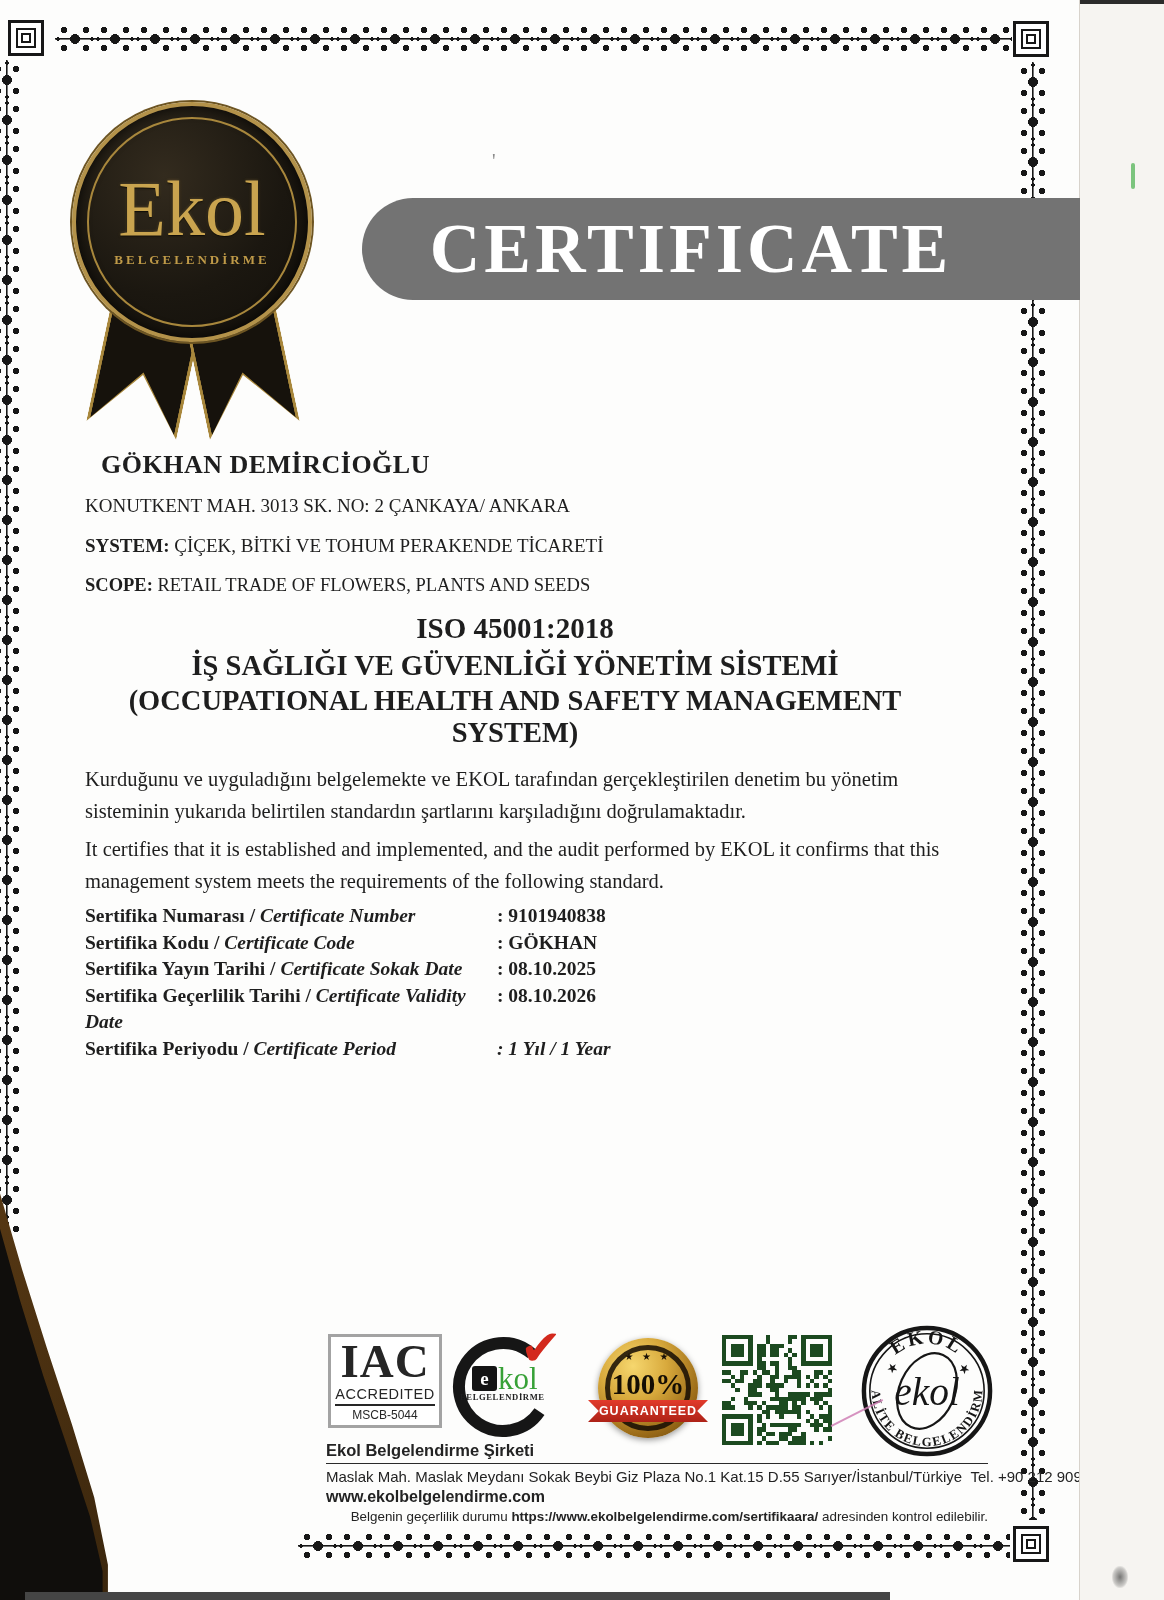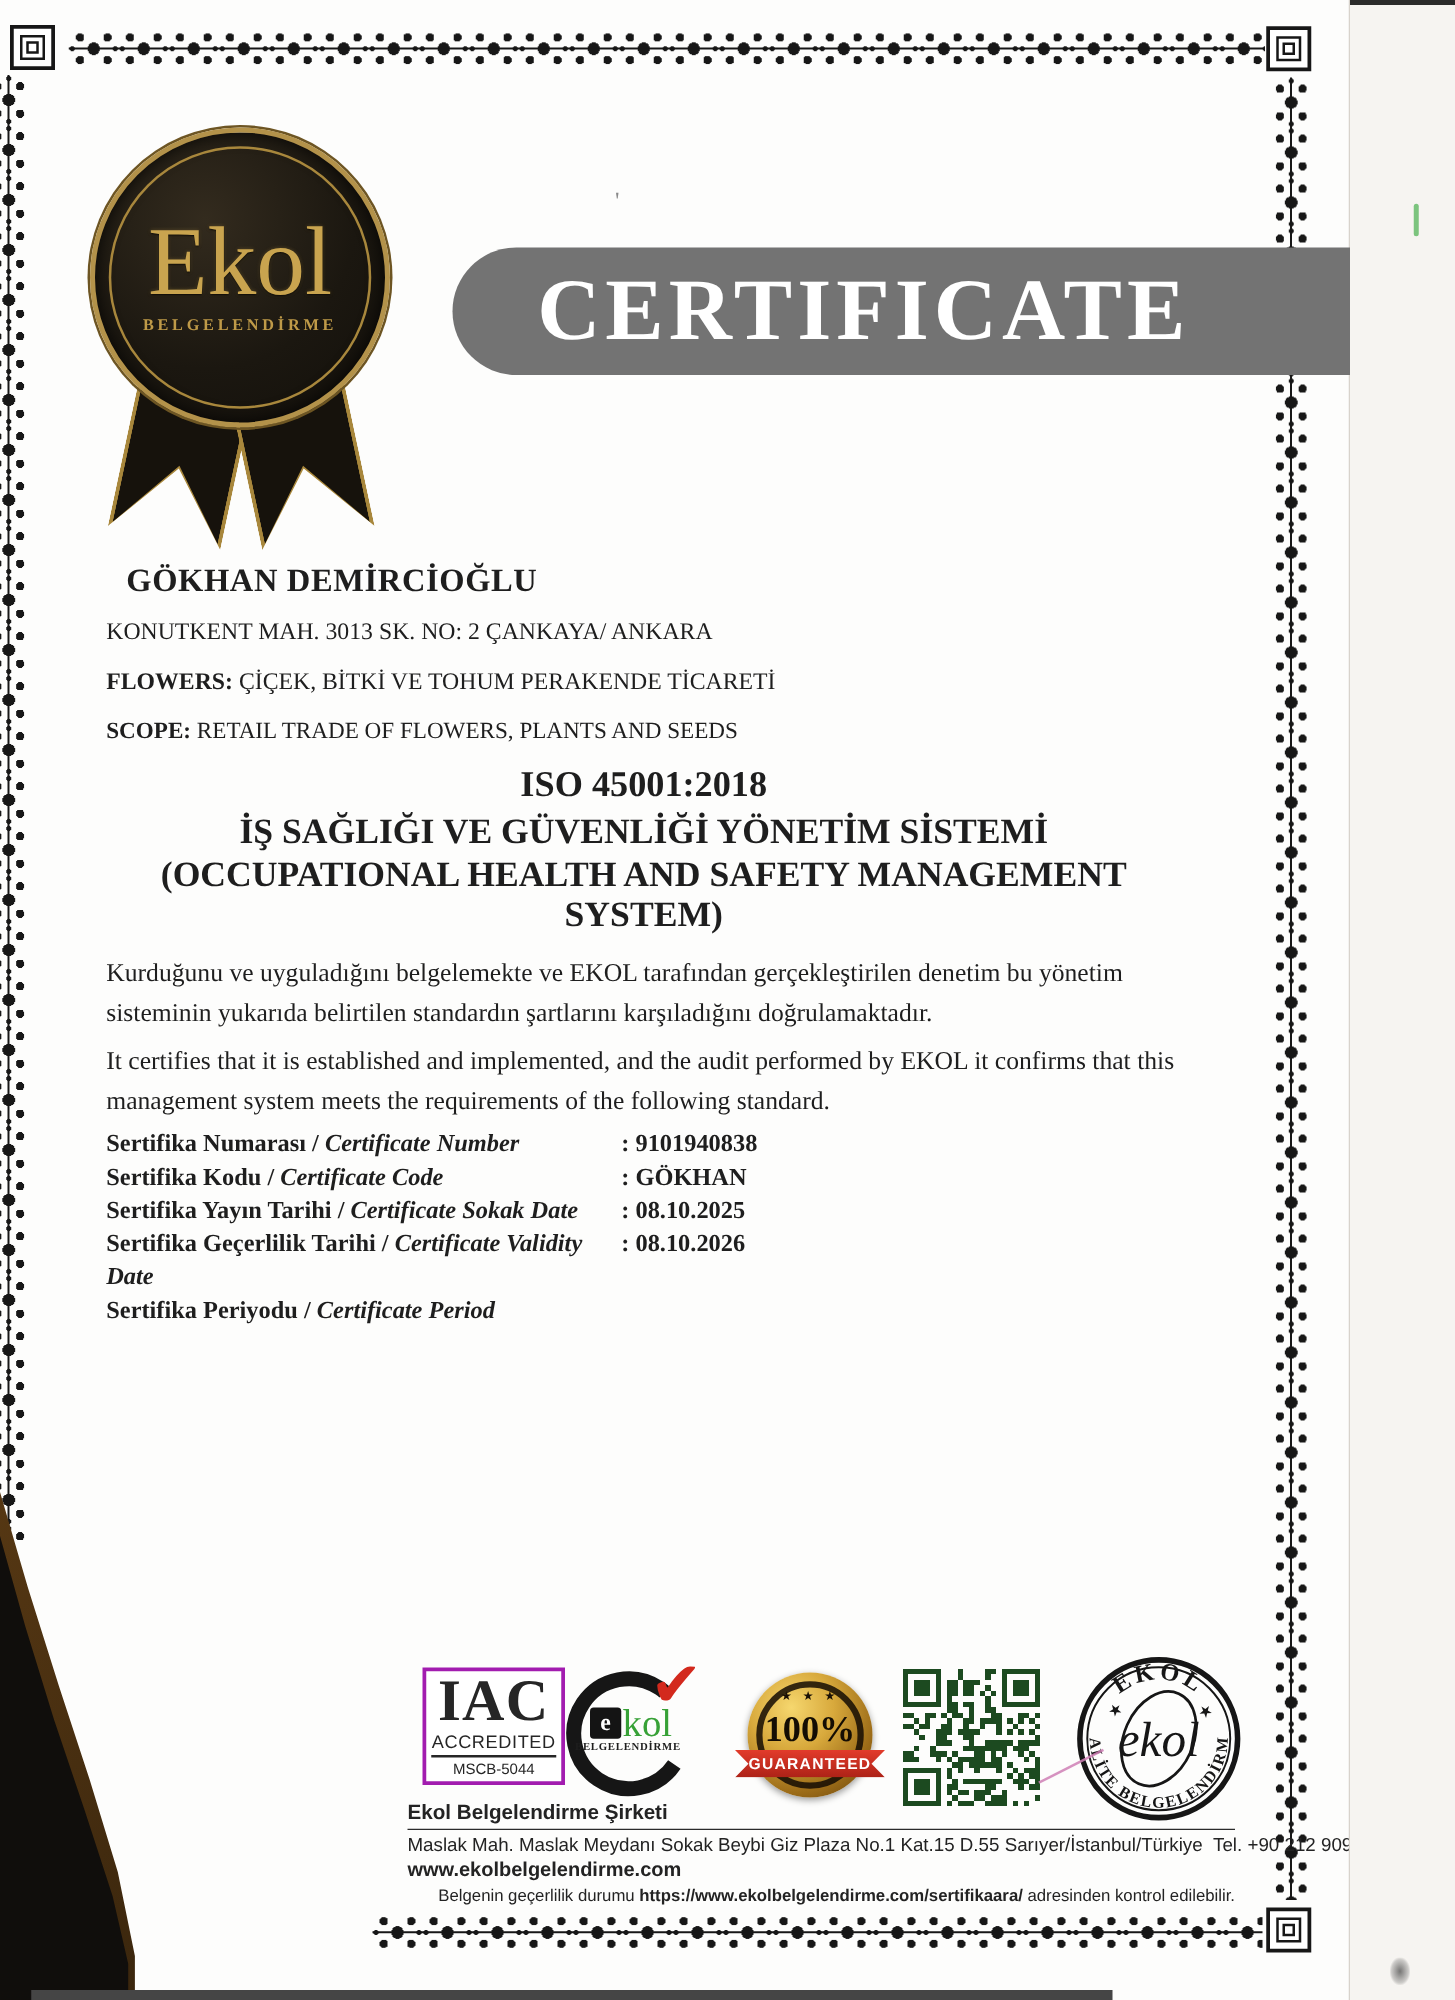--- a/index.html
+++ b/index.html
@@ -67,22 +67,22 @@
   .t-en{font-size:28.5px;margin-top:3px;max-width:846px;margin-left:auto;margin-right:auto;}
   
   .para{position:absolute;left:85px;width:866px;font-size:20.5px;line-height:1.58;}
   
   .details{position:absolute;left:85px;top:903px;width:700px;font-size:19.5px;font-weight:bold;}
   .details .row{display:flex;line-height:26.5px;}
   .details .lbl{width:412px;}
   .details .lbl i{}
   .details .val{flex:1;}
   .details .val i{font-style:italic;}
-  .iac{position:absolute;left:328px;top:1334px;width:104px;border:3px solid #a21caf;text-align:center;
-       padding:2px 2px 3px;background:#fff;color:#262626;margin-left:10px;}
+  .iac{position:absolute;left:328px;top:1334px;width:104px;border:3px solid #a3a3a3;text-align:center;
+       padding:2px 2px 3px;background:#fff;color:#262626;}
   .iac-t{font-size:47px;font-weight:bold;line-height:.95;letter-spacing:1px;}
   .iac-a{font-family:"Liberation Sans",sans-serif;font-size:14.5px;letter-spacing:.5px;margin-top:2px;}
   .iac-hr{border-top:2px solid #262626;margin:2px 2px;}
   .iac-m{font-family:"Liberation Sans",sans-serif;font-size:12px;}
   .ekolchk{position:absolute;left:448px;top:1335px;width:130px;height:110px;}
   .ekolchk .row{position:absolute;left:24px;top:28px;display:flex;align-items:center;}
   .ekolchk .esq{width:25px;height:25px;background:#141414;border-radius:3px;color:#fff;
        display:flex;align-items:center;justify-content:center;font-size:19px;font-weight:bold;}
   .ekolchk .kol{font-size:31px;color:#37a137;margin-left:1px;line-height:1;}
   .ekolchk .chk{position:absolute;left:72px;top:-16px;font-size:50px;color:#d3291d;}
@@ -173,21 +173,21 @@
     </div>
   </div>
 
   <div class="banner">
     <span>CERTIFICATE</span>
   </div>
 
   <div class="recipient">
     <div class="r-name">GÖKHAN DEMİRCİOĞLU</div>
     <div class="r-addr">KONUTKENT MAH. 3013 SK. NO: 2 ÇANKAYA/ ANKARA</div>
-    <div class="r-line"><b>FLOWERS:</b><span> ÇİÇEK, BİTKİ VE TOHUM PERAKENDE TİCARETİ</span></div>
+    <div class="r-line"><b>SYSTEM:</b><span> ÇİÇEK, BİTKİ VE TOHUM PERAKENDE TİCARETİ</span></div>
     <div class="r-line" style="font-size:18.5px;"><b>SCOPE:</b><span> RETAIL TRADE OF FLOWERS, PLANTS AND SEEDS</span></div>
   </div>
 
   <div class="titles">
     <div class="t-iso">ISO 45001:2018</div>
     <div class="t-tr">İŞ SAĞLIĞI VE GÜVENLİĞİ YÖNETİM SİSTEMİ</div>
     <div class="t-en">(OCCUPATIONAL HEALTH AND SAFETY MANAGEMENT SYSTEM)</div>
   </div>
 
   <div class="para" style="top:763px;">Kurduğunu ve uyguladığını belgelemekte ve EKOL tarafından gerçekleştirilen denetim bu yönetim sisteminin yukarıda belirtilen standardın şartlarını karşıladığını doğrulamaktadır.</div>
@@ -205,20 +205,21 @@
     <div class="row">
       <div class="lbl"><span>Sertifika Yayın Tarihi</span> / <i>Certificate Sokak Date</i></div>
       <div class="val">: 08.10.2025</div>
     </div>
     <div class="row">
       <div class="lbl"><span>Sertifika Geçerlilik Tarihi</span> / <i>Certificate Validity Date</i></div>
       <div class="val">: 08.10.2026</div>
     </div>
     <div class="row">
       <div class="lbl"><span>Sertifika Periyodu</span> / <i>Certificate Period</i></div>
+      <div class="val"><i>: 1 Yıl / 1 Year</i></div>
     </div>
   </div>
 
   <div class="iac">
     <div class="iac-t">IAC</div>
     <div class="iac-a">ACCREDITED</div>
     <div class="iac-hr"></div>
     <div class="iac-m">MSCB-5044</div>
   </div>
 

